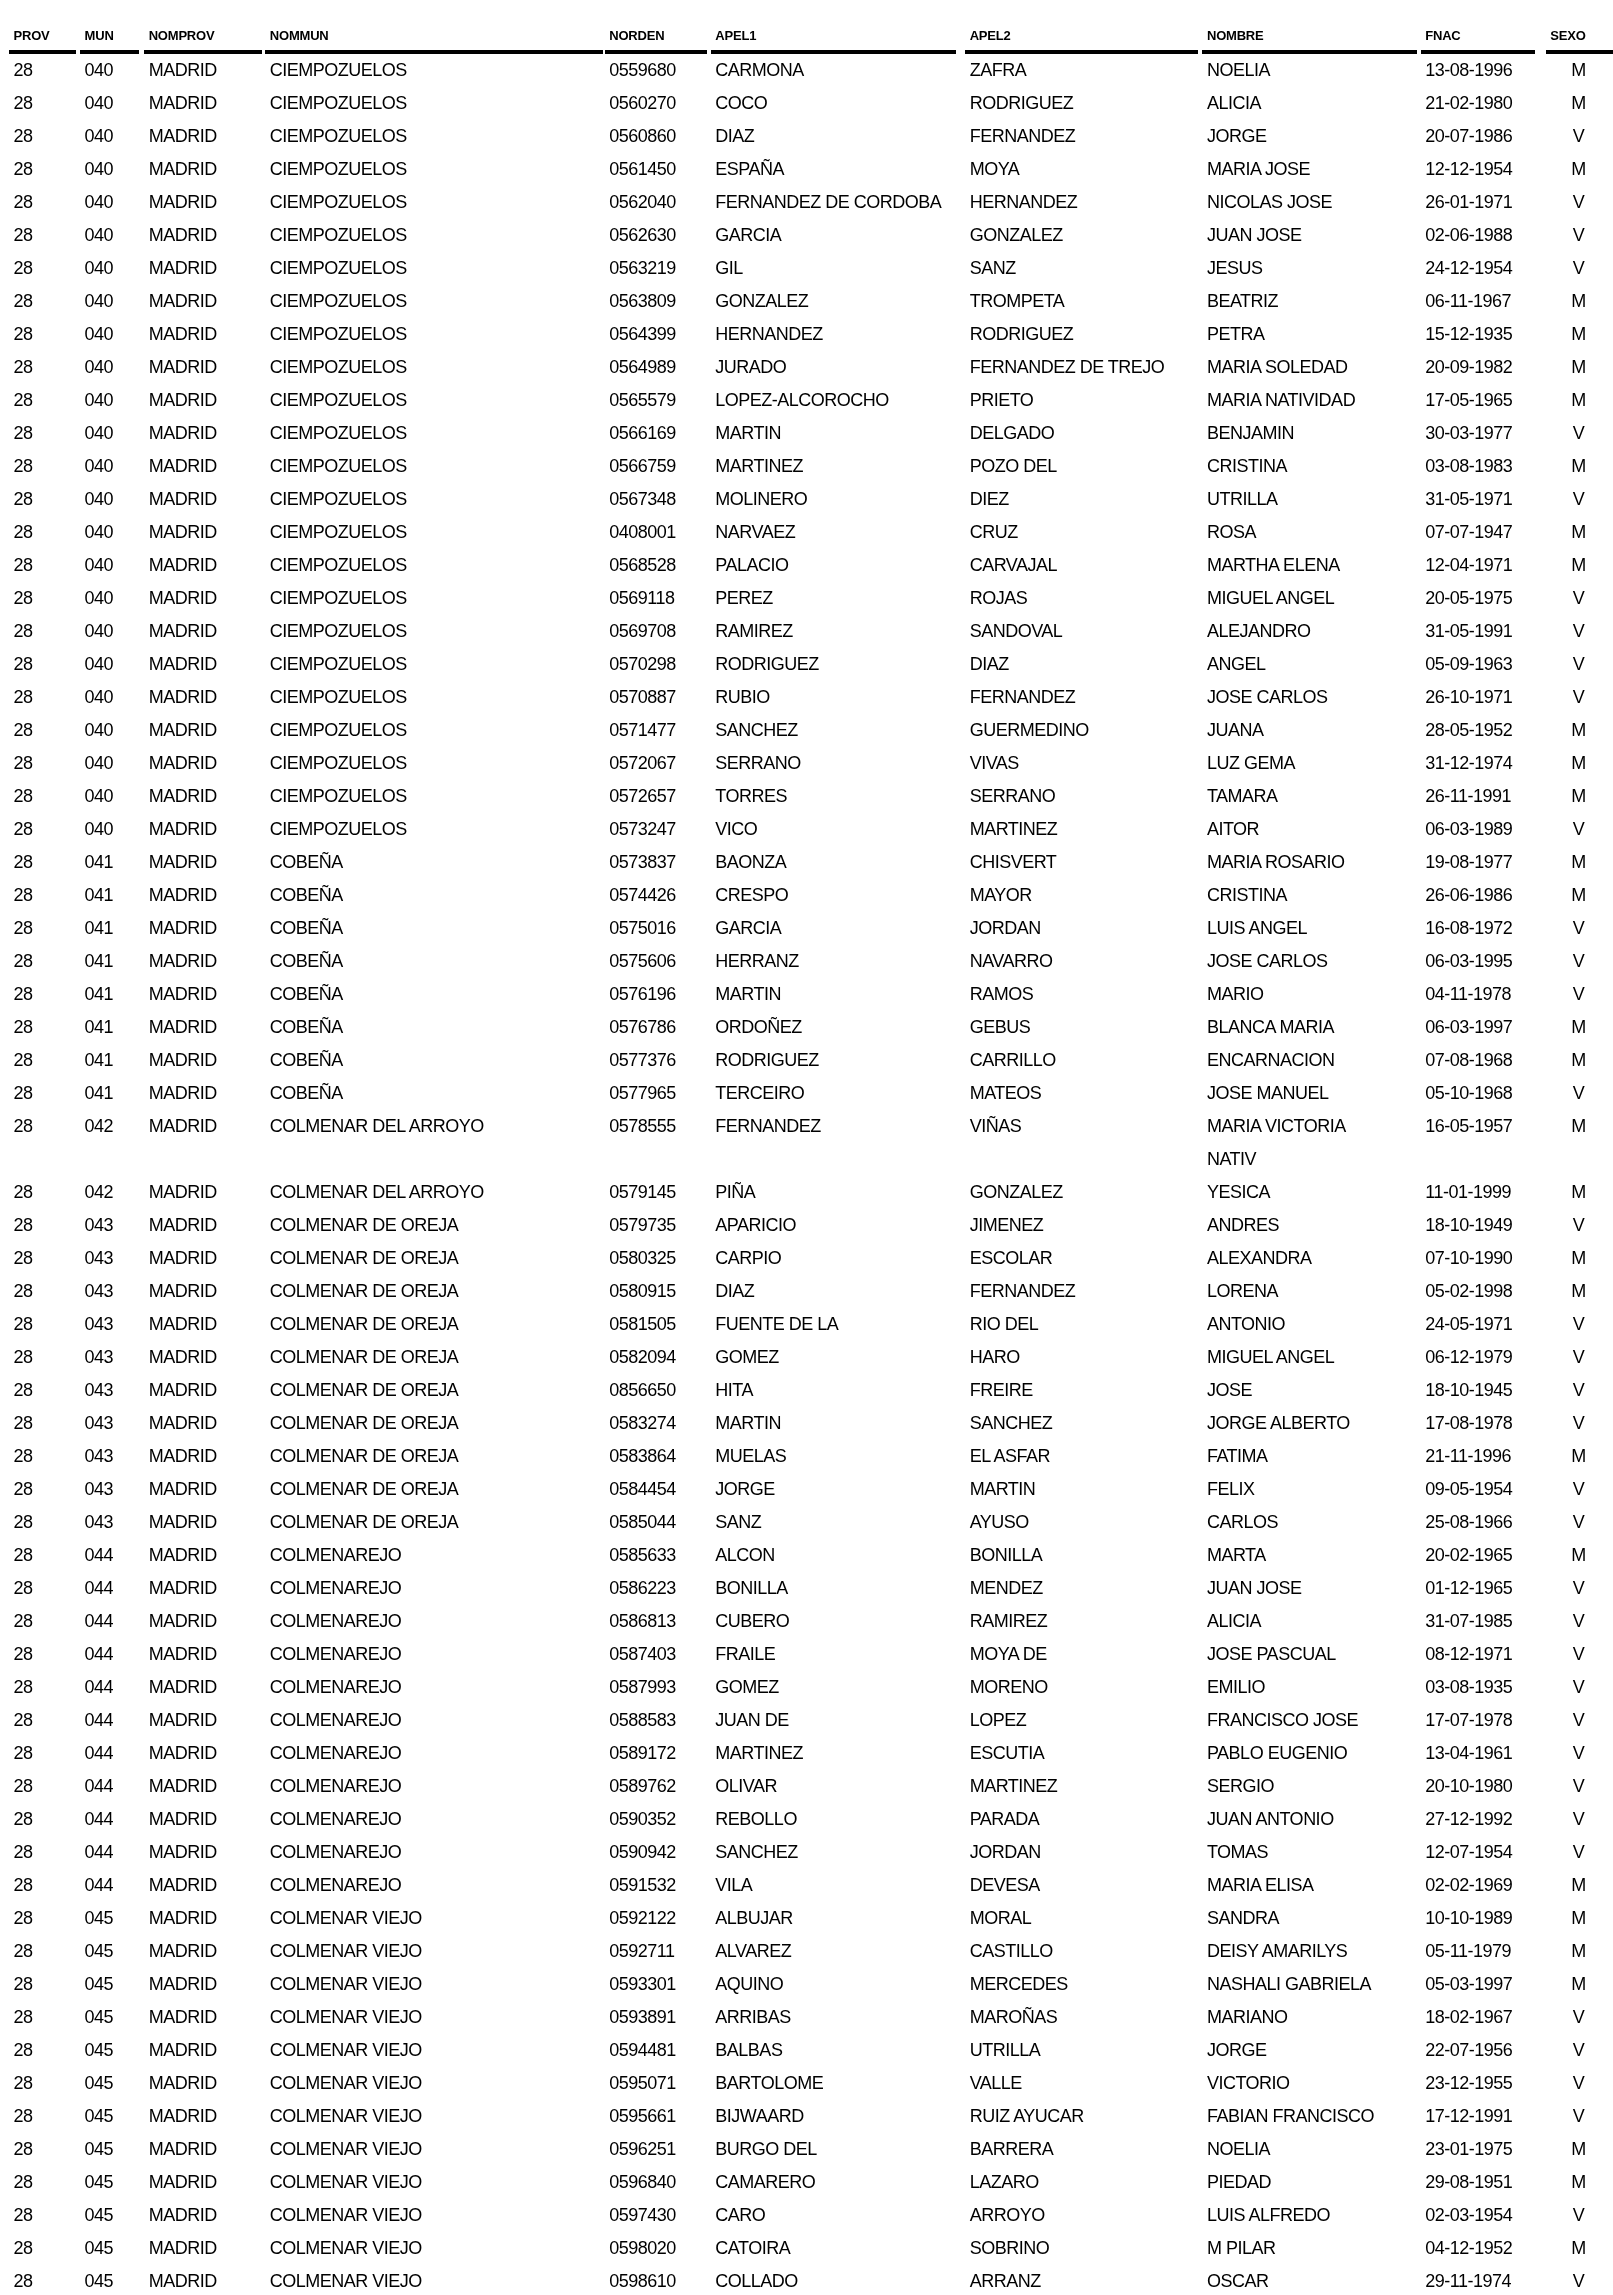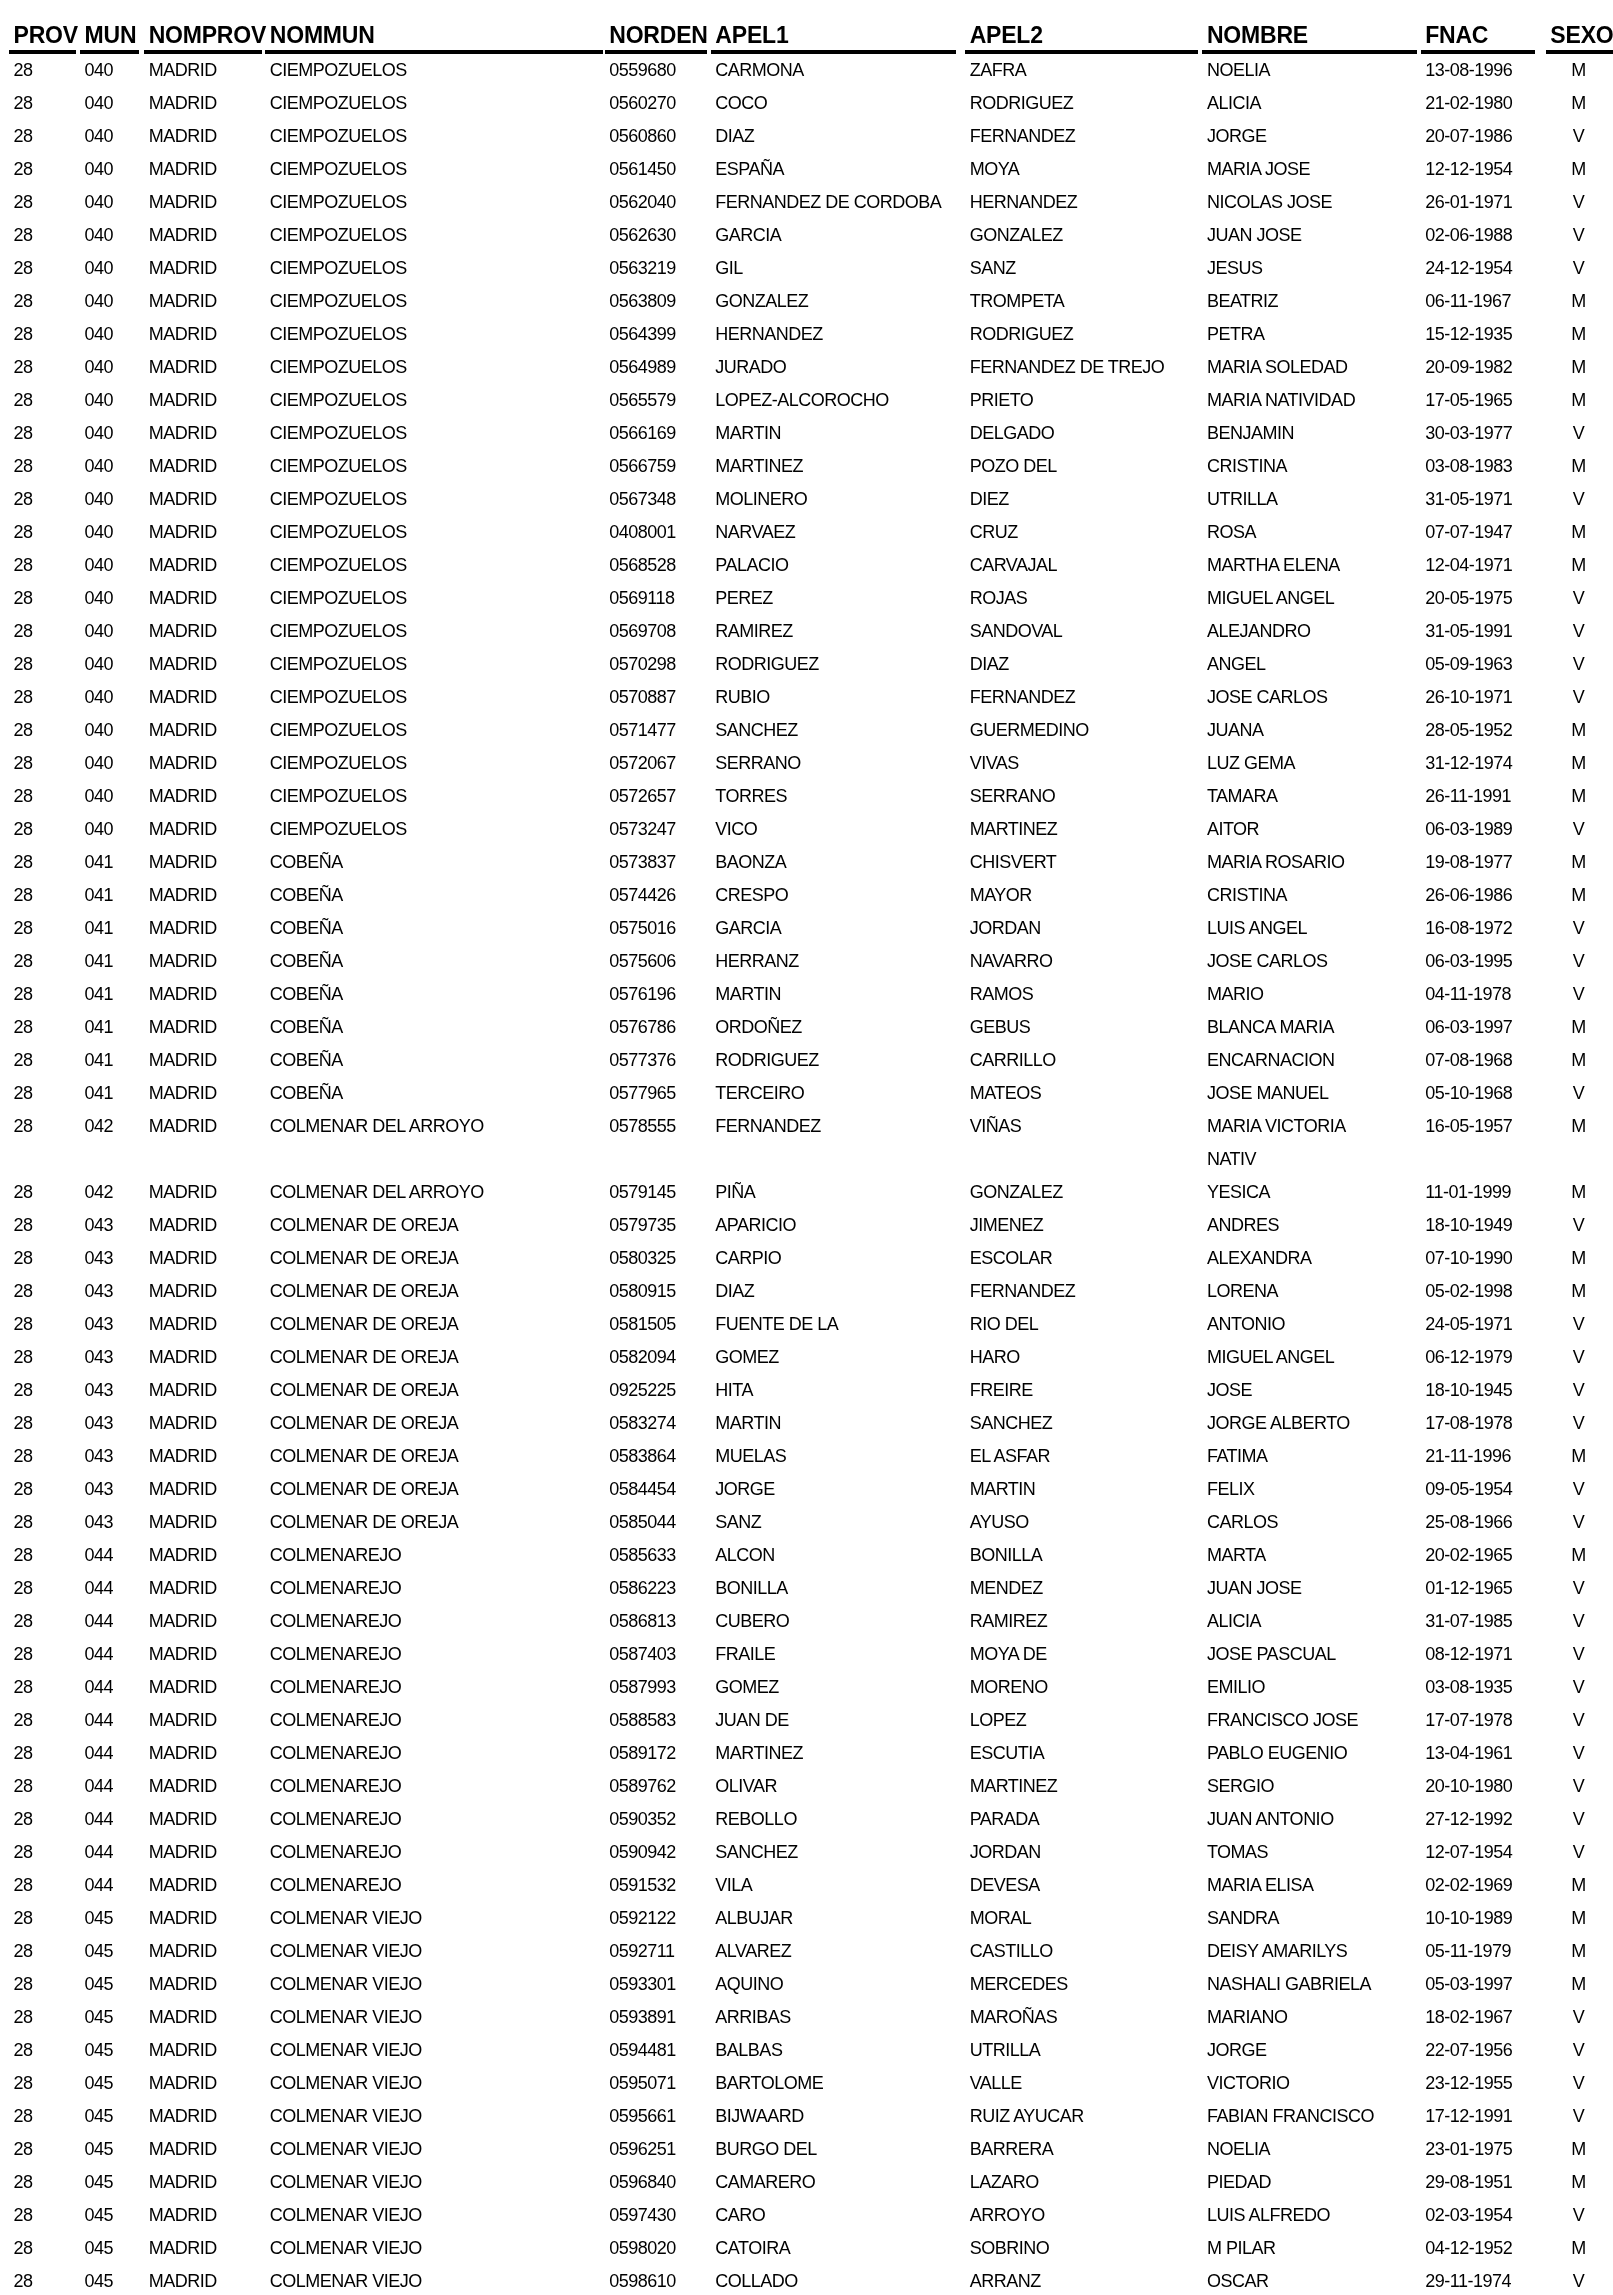--- a/index.html
+++ b/index.html
@@ -32,21 +32,21 @@
   col.col-sexo    { width: 63px;  }
 
   th, td {
     padding: 0;
     text-align: left;
     vertical-align: top;
     color: #000000;
     overflow: visible;
   }
   thead th {
-    font-size: 23px;
+    font-size: 13px;
     font-weight: bold;
     letter-spacing: -0.2px;
     height: 45px;
     line-height: 19px;
     vertical-align: bottom;
     padding-bottom: 9.4px;
     position: relative;
     white-space: nowrap;
   }
   
@@ -578,21 +578,21 @@
         <td class="col-apel2">HARO</td>
         <td class="col-nombre">MIGUEL ANGEL</td>
         <td class="col-fnac">06-12-1979</td>
         <td class="col-sexo">V</td>
       </tr>
       <tr>
         <td class="col-prov">28</td>
         <td class="col-mun">043</td>
         <td class="col-nomprov">MADRID</td>
         <td class="col-nommun">COLMENAR DE OREJA</td>
-        <td class="col-norden">0925225</td>
+        <td class="col-norden">0856650</td>
         <td class="col-apel1">HITA</td>
         <td class="col-apel2">FREIRE</td>
         <td class="col-nombre">JOSE</td>
         <td class="col-fnac">18-10-1945</td>
         <td class="col-sexo">V</td>
       </tr>
       <tr>
         <td class="col-prov">28</td>
         <td class="col-mun">043</td>
         <td class="col-nomprov">MADRID</td>

